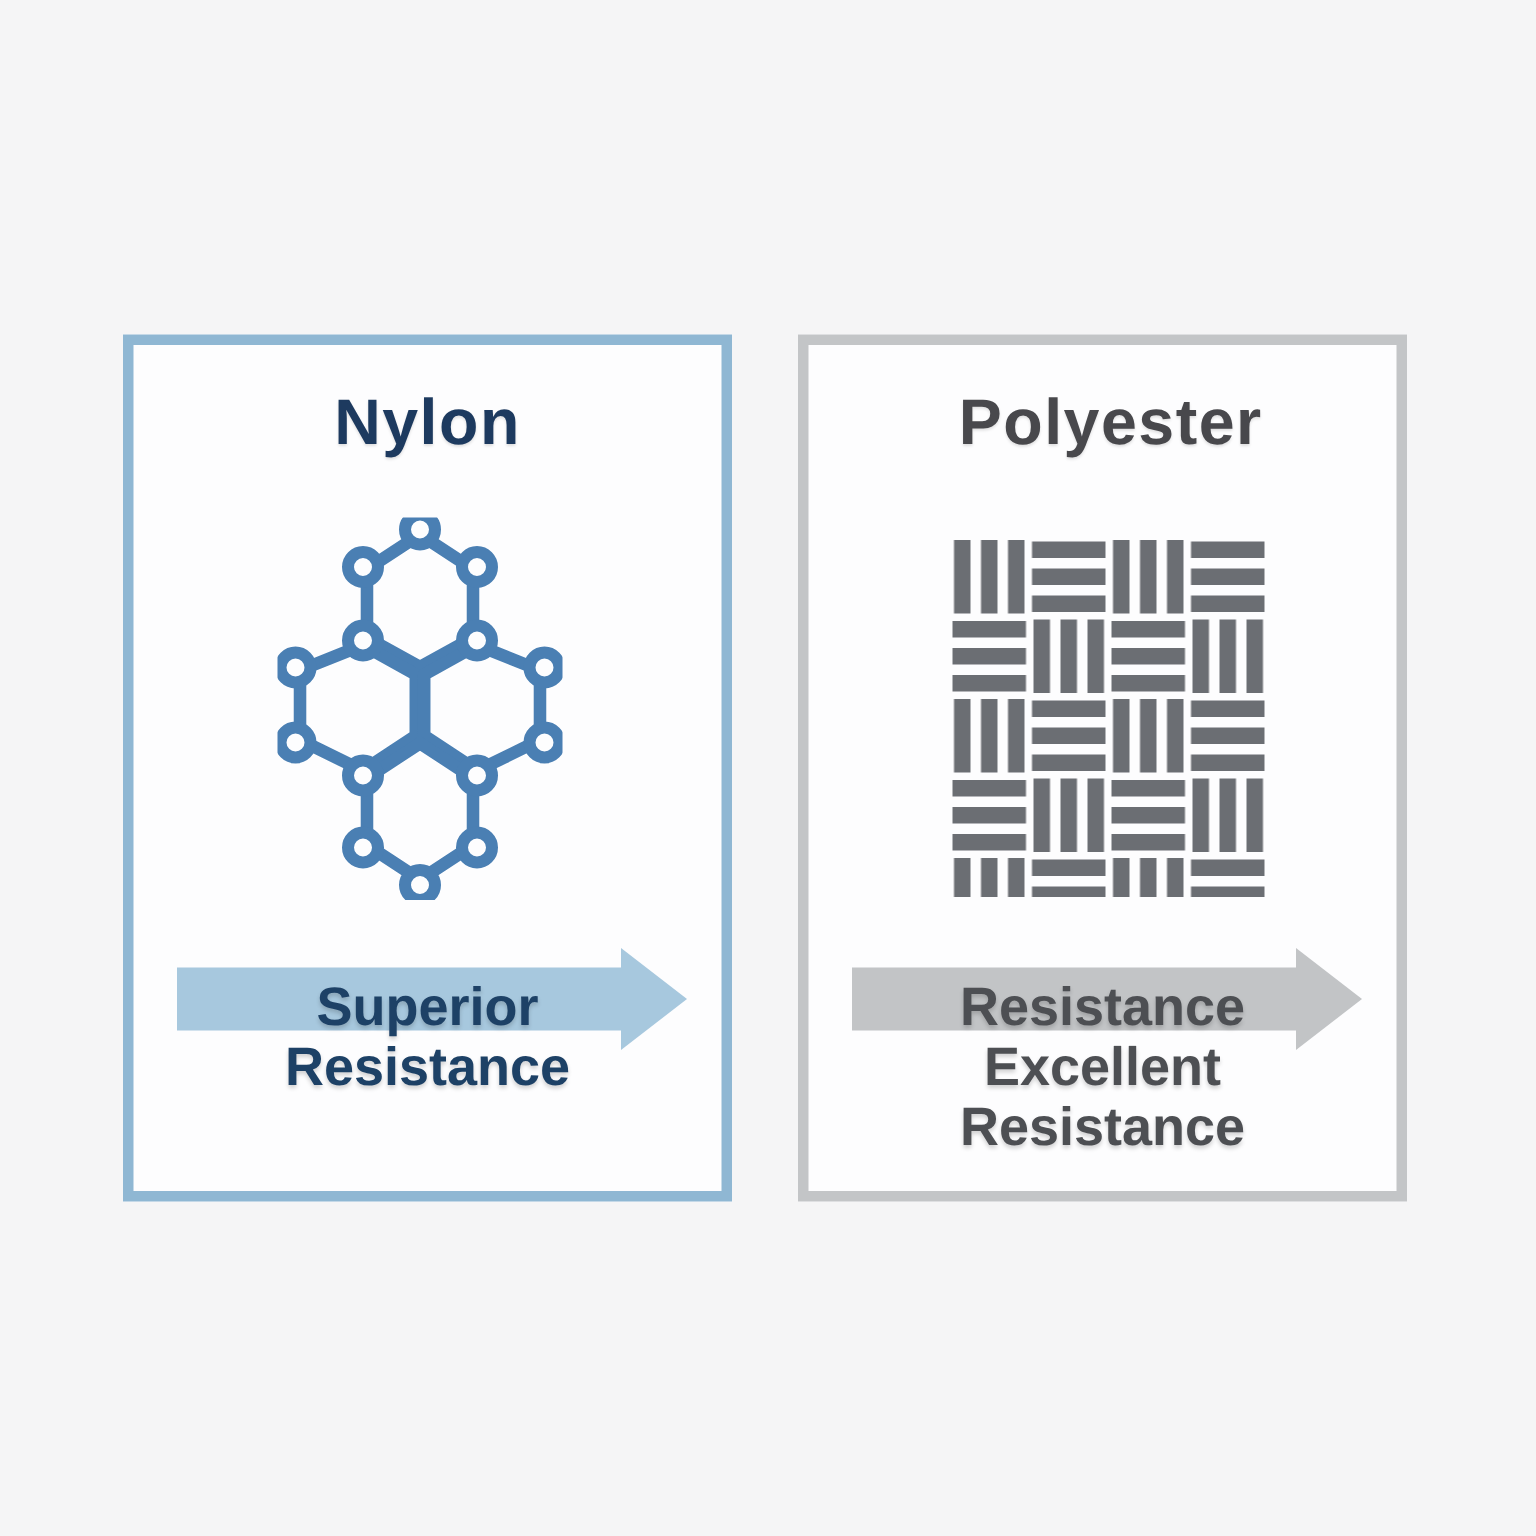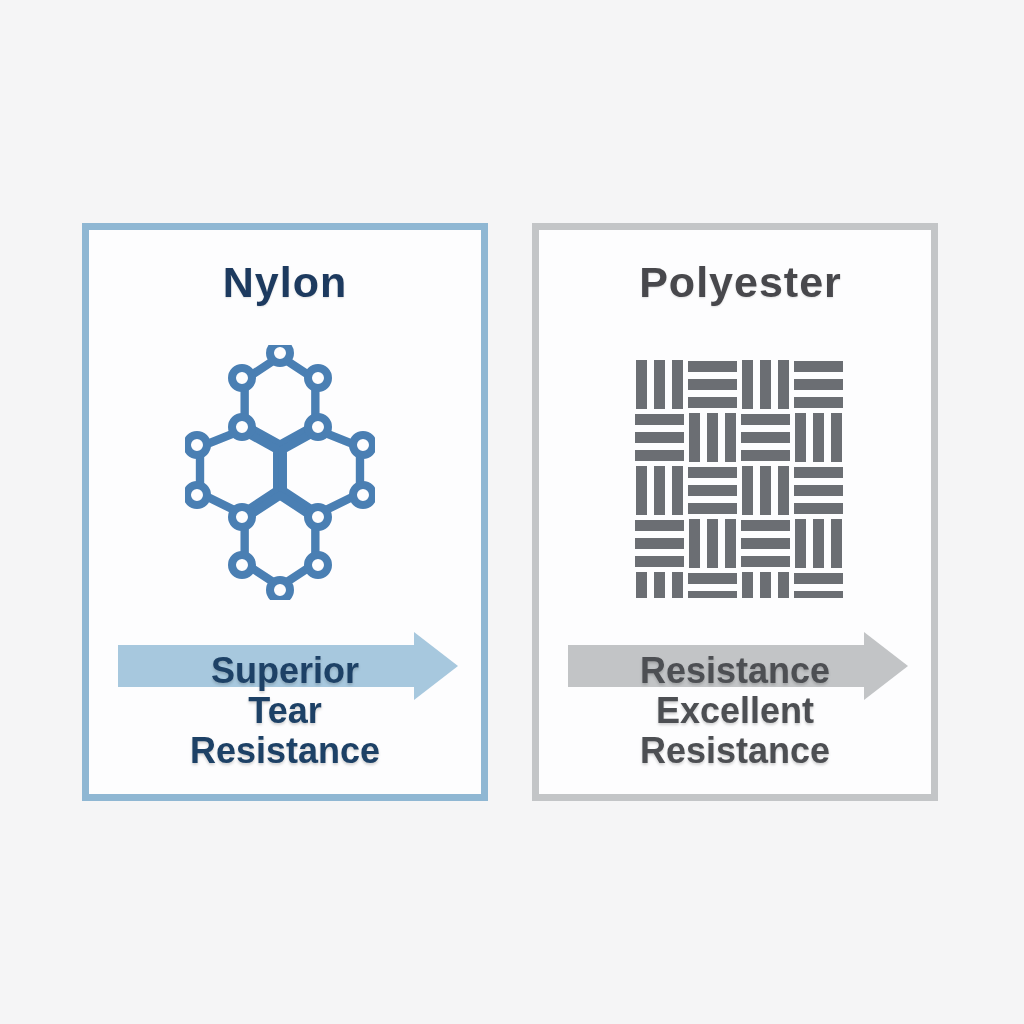--- a/index.html
+++ b/index.html
@@ -112,21 +112,20 @@
       </svg>
     </div>
 
     <svg class="arrow-svg" viewBox="0 0 340 68" xmlns="http://www.w3.org/2000/svg" style="color: rgb(167, 200, 222);">
       <rect x="0" y="13" width="296" height="42" fill="currentColor"></rect>
       <polygon points="296,0 340,34 296,68" fill="currentColor"></polygon>
     </svg>
 
     <div class="feature-text" style="color: rgb(29, 65, 102);">
       <div>Superior</div>
-      <div>Tear</div>
       <div>Resistance</div>
     </div>
   </div>
 
   <div class="card right" style="border-color: rgb(195, 197, 199); background: rgb(253, 253, 254);">
     <div class="card-title" style="color: rgb(72, 72, 76); margin-left: 11px;">Polyester</div>
 
     <div class="icon-wrap weave" style="color: rgb(107, 110, 115);">
       <svg viewBox="0 0 212 240" xmlns="http://www.w3.org/2000/svg">
         <defs>

